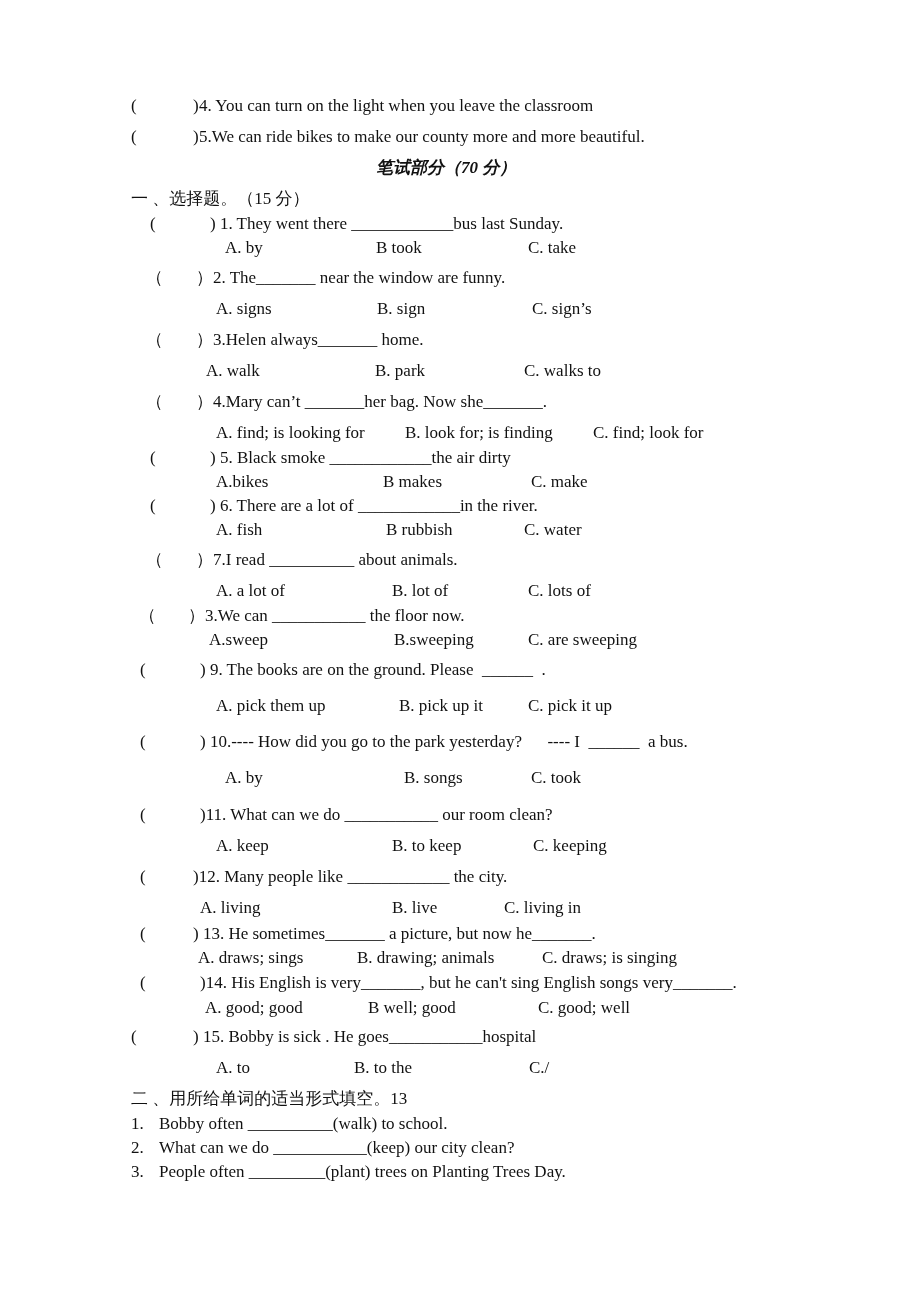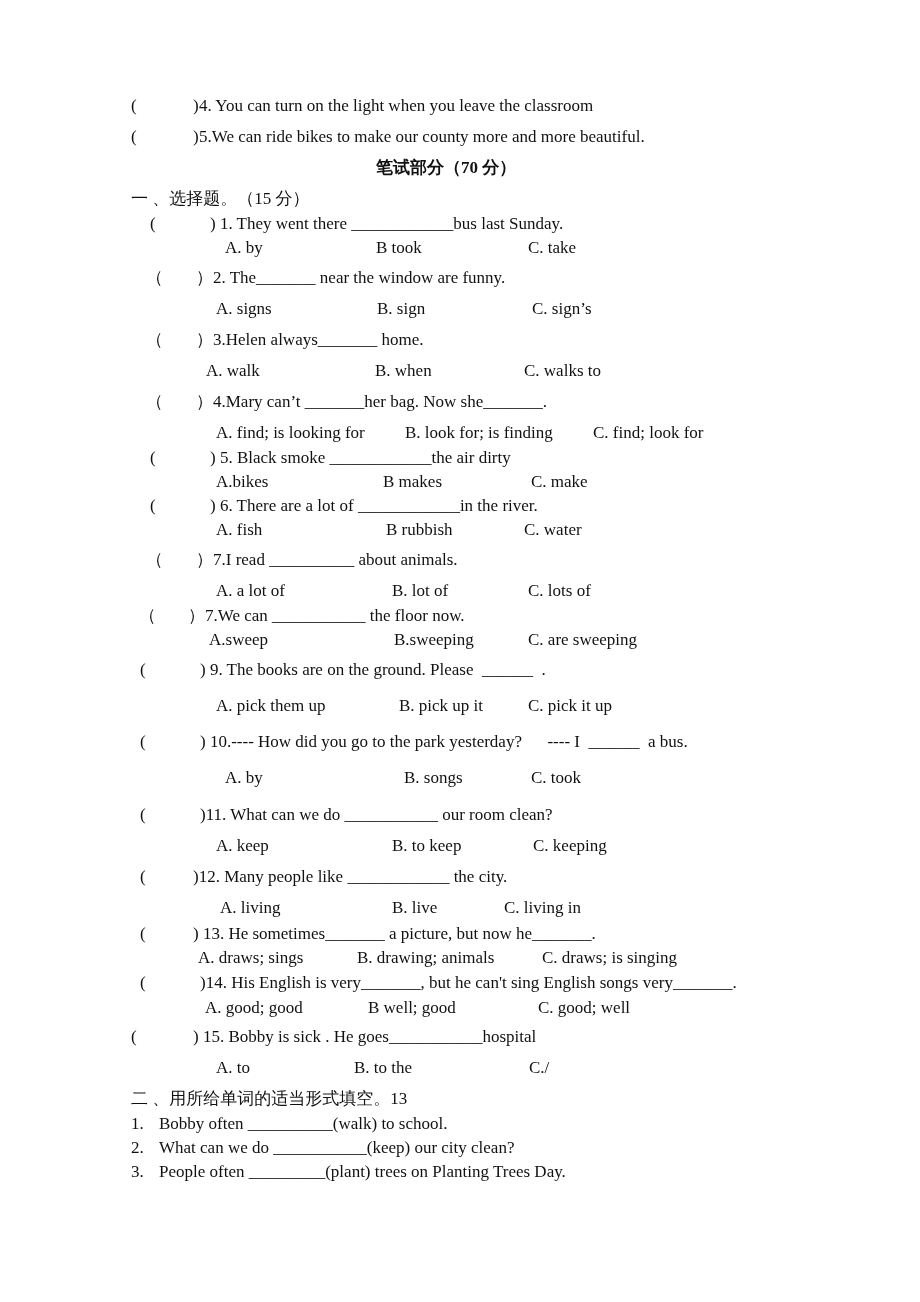--- a/index.html
+++ b/index.html
@@ -1,19 +1,19 @@
 <!DOCTYPE html>
 <html><head>
 <meta charset="utf-8">
 <style>
   html, body { margin:0; padding:0; background:#ffffff; }
   body { width:920px; height:1302px; position:relative; overflow:hidden;
          font-family:"Liberation Serif", "DejaVu Serif", serif; color:#111; font-size:17px; }
   .ln { position:absolute; white-space:pre; line-height:20px; }
-  .title { font-weight:bold; }
+  .title { font-weight:bold;font-style:italic; }
 </style>
 </head>
 <body>
 
 <div>
 
   <span class="ln" style="left:131px;top:96px">(</span>
   <span class="ln" style="left:193px;top:96px">)</span>
   <span class="ln" style="left:199px;top:96px">4. You can turn on the light when you leave the classroom</span>
   <span class="ln" style="left:131px;top:127px">(</span>
@@ -31,21 +31,21 @@
 
   <span class="ln" style="left:146px;top:268px">（</span>
   <span class="ln" style="left:196px;top:268px">）2. The_______ near the window are funny.</span>
   <span class="ln" style="left:216px;top:299px">A. signs</span>
   <span class="ln" style="left:377px;top:299px">B. sign</span>
   <span class="ln" style="left:532px;top:299px">C. sign’s</span>
 
   <span class="ln" style="left:146px;top:330px">（</span>
   <span class="ln" style="left:196px;top:330px">）3.Helen always_______ home.</span>
   <span class="ln" style="left:206px;top:361px">A. walk</span>
-  <span class="ln" style="left:375px;top:361px">B. when</span>
+  <span class="ln" style="left:375px;top:361px">B. park</span>
   <span class="ln" style="left:524px;top:361px">C. walks to</span>
 
   <span class="ln" style="left:146px;top:392px">（</span>
   <span class="ln" style="left:196px;top:392px">）4.Mary can’t _______her bag. Now she_______.</span>
   <span class="ln" style="left:216px;top:423px">A. find; is looking for</span>
   <span class="ln" style="left:405px;top:423px">B. look for; is finding</span>
   <span class="ln" style="left:593px;top:423px">C. find; look for</span>
 
   <span class="ln" style="left:150px;top:448px">(</span>
   <span class="ln" style="left:210px;top:448px">) 5. Black smoke ____________the air dirty</span>
@@ -59,21 +59,21 @@
   <span class="ln" style="left:386px;top:520px">B rubbish</span>
   <span class="ln" style="left:524px;top:520px">C. water</span>
 
   <span class="ln" style="left:146px;top:550px">（</span>
   <span class="ln" style="left:196px;top:550px">）7.I read __________ about animals.</span>
   <span class="ln" style="left:216px;top:581px">A. a lot of</span>
   <span class="ln" style="left:392px;top:581px">B. lot of</span>
   <span class="ln" style="left:528px;top:581px">C. lots of</span>
 
   <span class="ln" style="left:139px;top:606px">（</span>
-  <span class="ln" style="left:188px;top:606px">）7.We can ___________ the floor now.</span>
+  <span class="ln" style="left:188px;top:606px">）3.We can ___________ the floor now.</span>
   <span class="ln" style="left:209px;top:630px">A.sweep</span>
   <span class="ln" style="left:394px;top:630px">B.sweeping</span>
   <span class="ln" style="left:528px;top:630px">C. are sweeping</span>
 
   <span class="ln" style="left:140px;top:660px">(</span>
   <span class="ln" style="left:200px;top:660px">) 9. The books are on the ground. Please  ______  .</span>
   <span class="ln" style="left:216px;top:696px">A. pick them up</span>
   <span class="ln" style="left:399px;top:696px">B. pick up it</span>
   <span class="ln" style="left:528px;top:696px">C. pick it up</span>
 
@@ -84,21 +84,21 @@
   <span class="ln" style="left:531px;top:768px">C. took</span>
 
   <span class="ln" style="left:140px;top:805px">(</span>
   <span class="ln" style="left:200px;top:805px">)11. What can we do ___________ our room clean?</span>
   <span class="ln" style="left:216px;top:836px">A. keep</span>
   <span class="ln" style="left:392px;top:836px">B. to keep</span>
   <span class="ln" style="left:533px;top:836px">C. keeping</span>
 
   <span class="ln" style="left:140px;top:867px">(</span>
   <span class="ln" style="left:193px;top:867px">)12. Many people like ____________ the city.</span>
-  <span class="ln" style="left:220px;top:898px">A. living</span>
+  <span class="ln" style="left:200px;top:898px">A. living</span>
   <span class="ln" style="left:392px;top:898px">B. live</span>
   <span class="ln" style="left:504px;top:898px">C. living in</span>
 
   <span class="ln" style="left:140px;top:924px">(</span>
   <span class="ln" style="left:193px;top:924px">) 13. He sometimes_______ a picture, but now he_______.</span>
   <span class="ln" style="left:198px;top:948px">A. draws; sings</span>
   <span class="ln" style="left:357px;top:948px">B. drawing; animals</span>
   <span class="ln" style="left:542px;top:948px">C. draws; is singing</span>
 
   <span class="ln" style="left:140px;top:973px">(</span>

